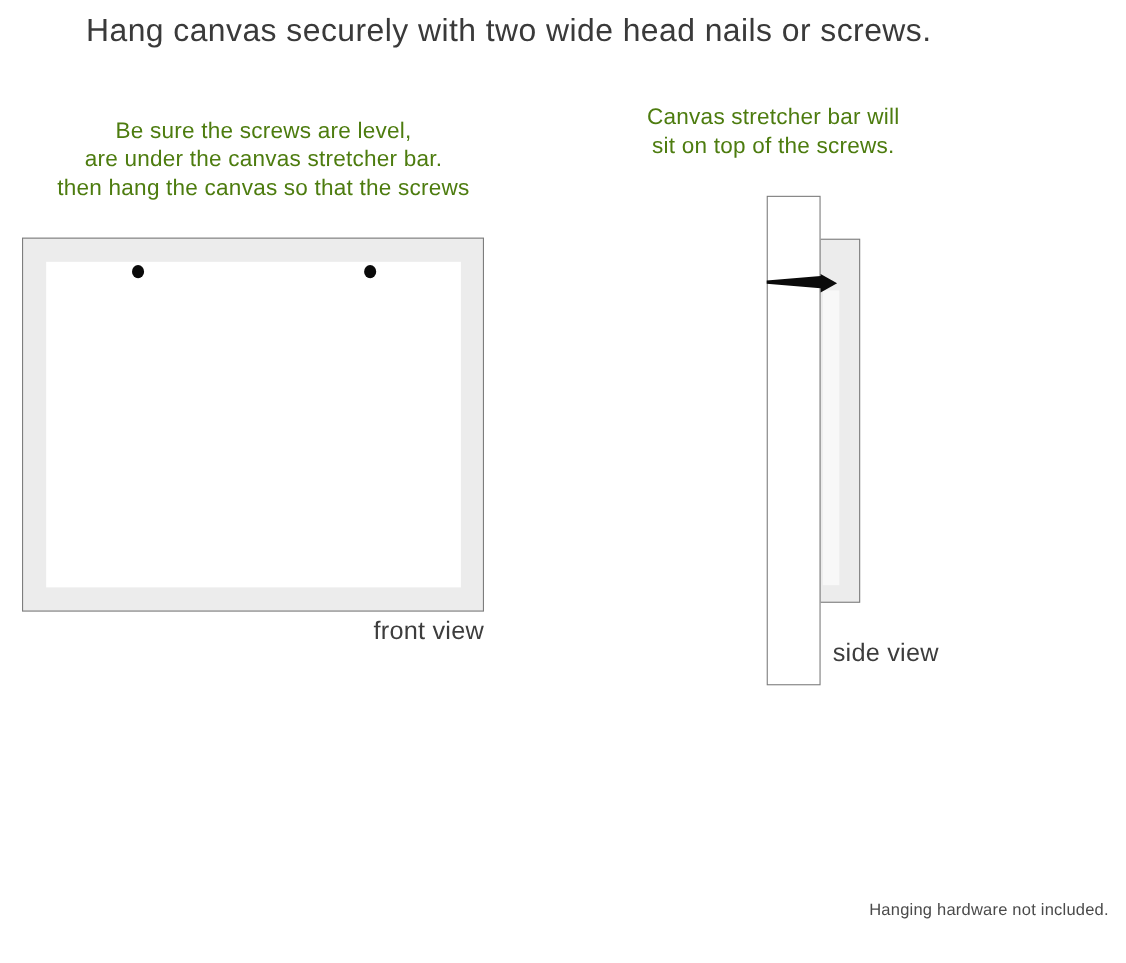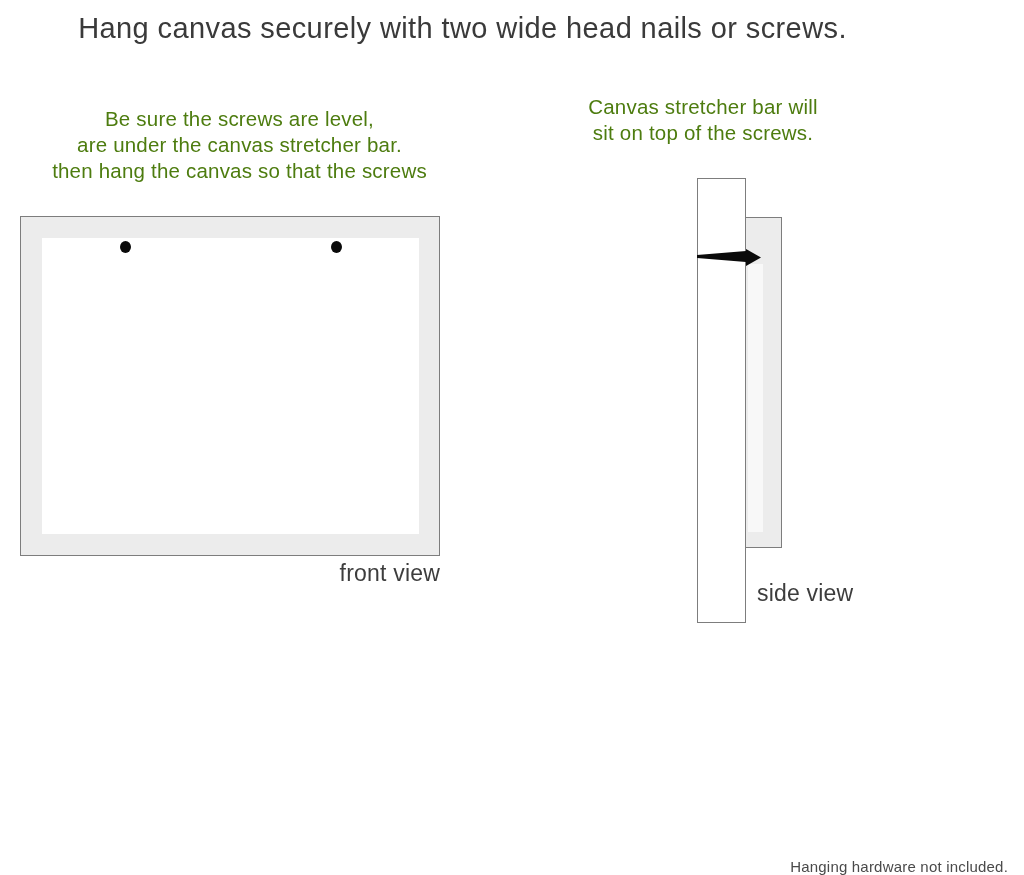--- a/index.html
+++ b/index.html
@@ -110,21 +110,20 @@
 
   .footnote {
     left: 608px;
     top: 818px;
     width: 400px;
     text-align: right;
     font-size: 15px;
     line-height: 19px;
     color: #4a4a4a;
     letter-spacing: 0.2px;
-    margin-top: 39px;
   }
   .footnote span { display: block; }
 </style>
 </head>
 <body>
 
 <div class="stage">
 
   <div class="abs page-title">Hang canvas securely with two wide head nails or screws.</div>
 

